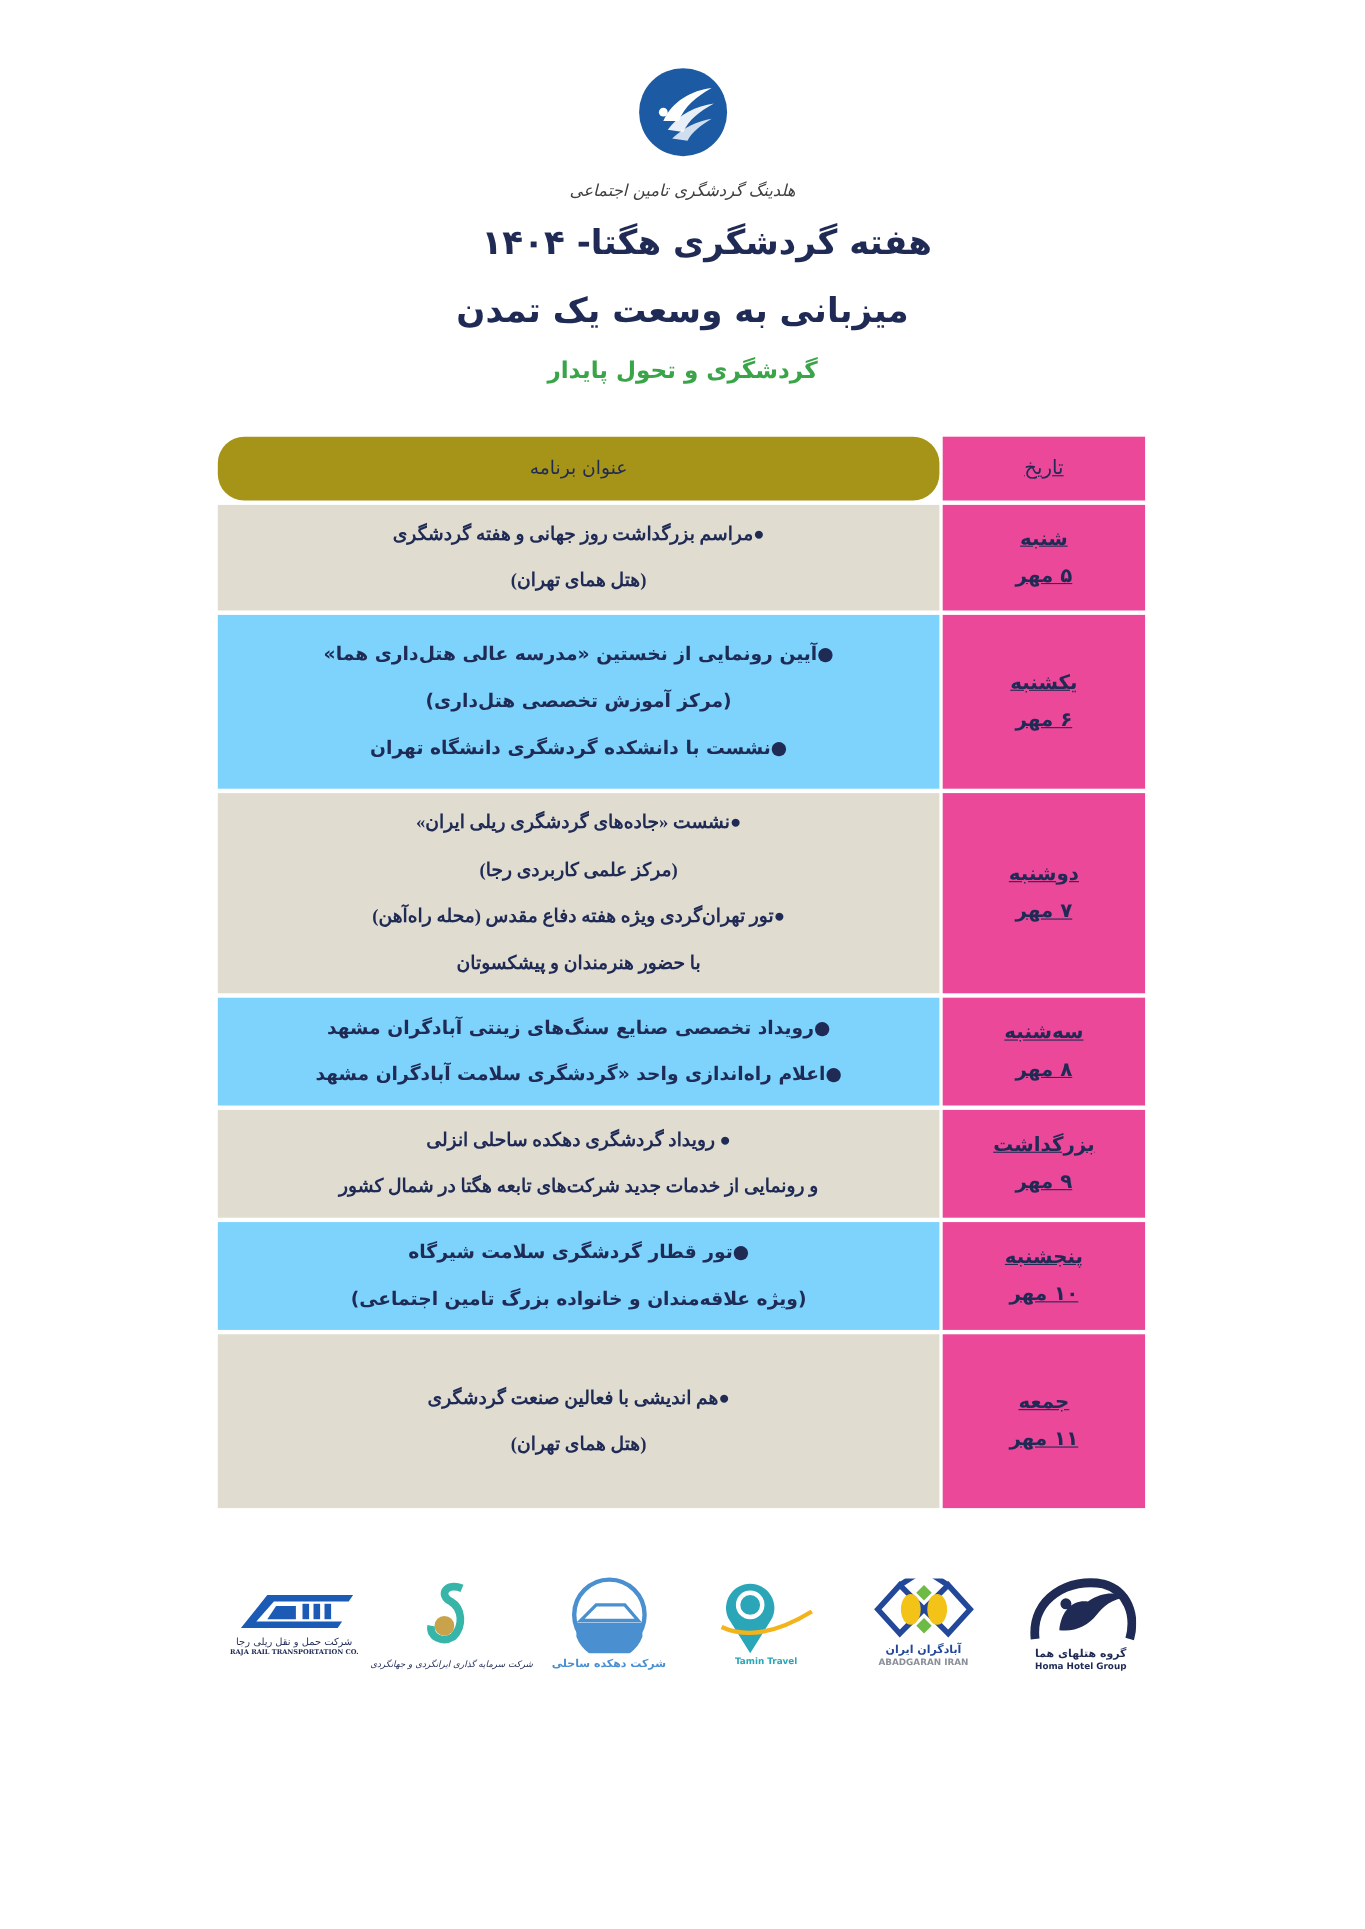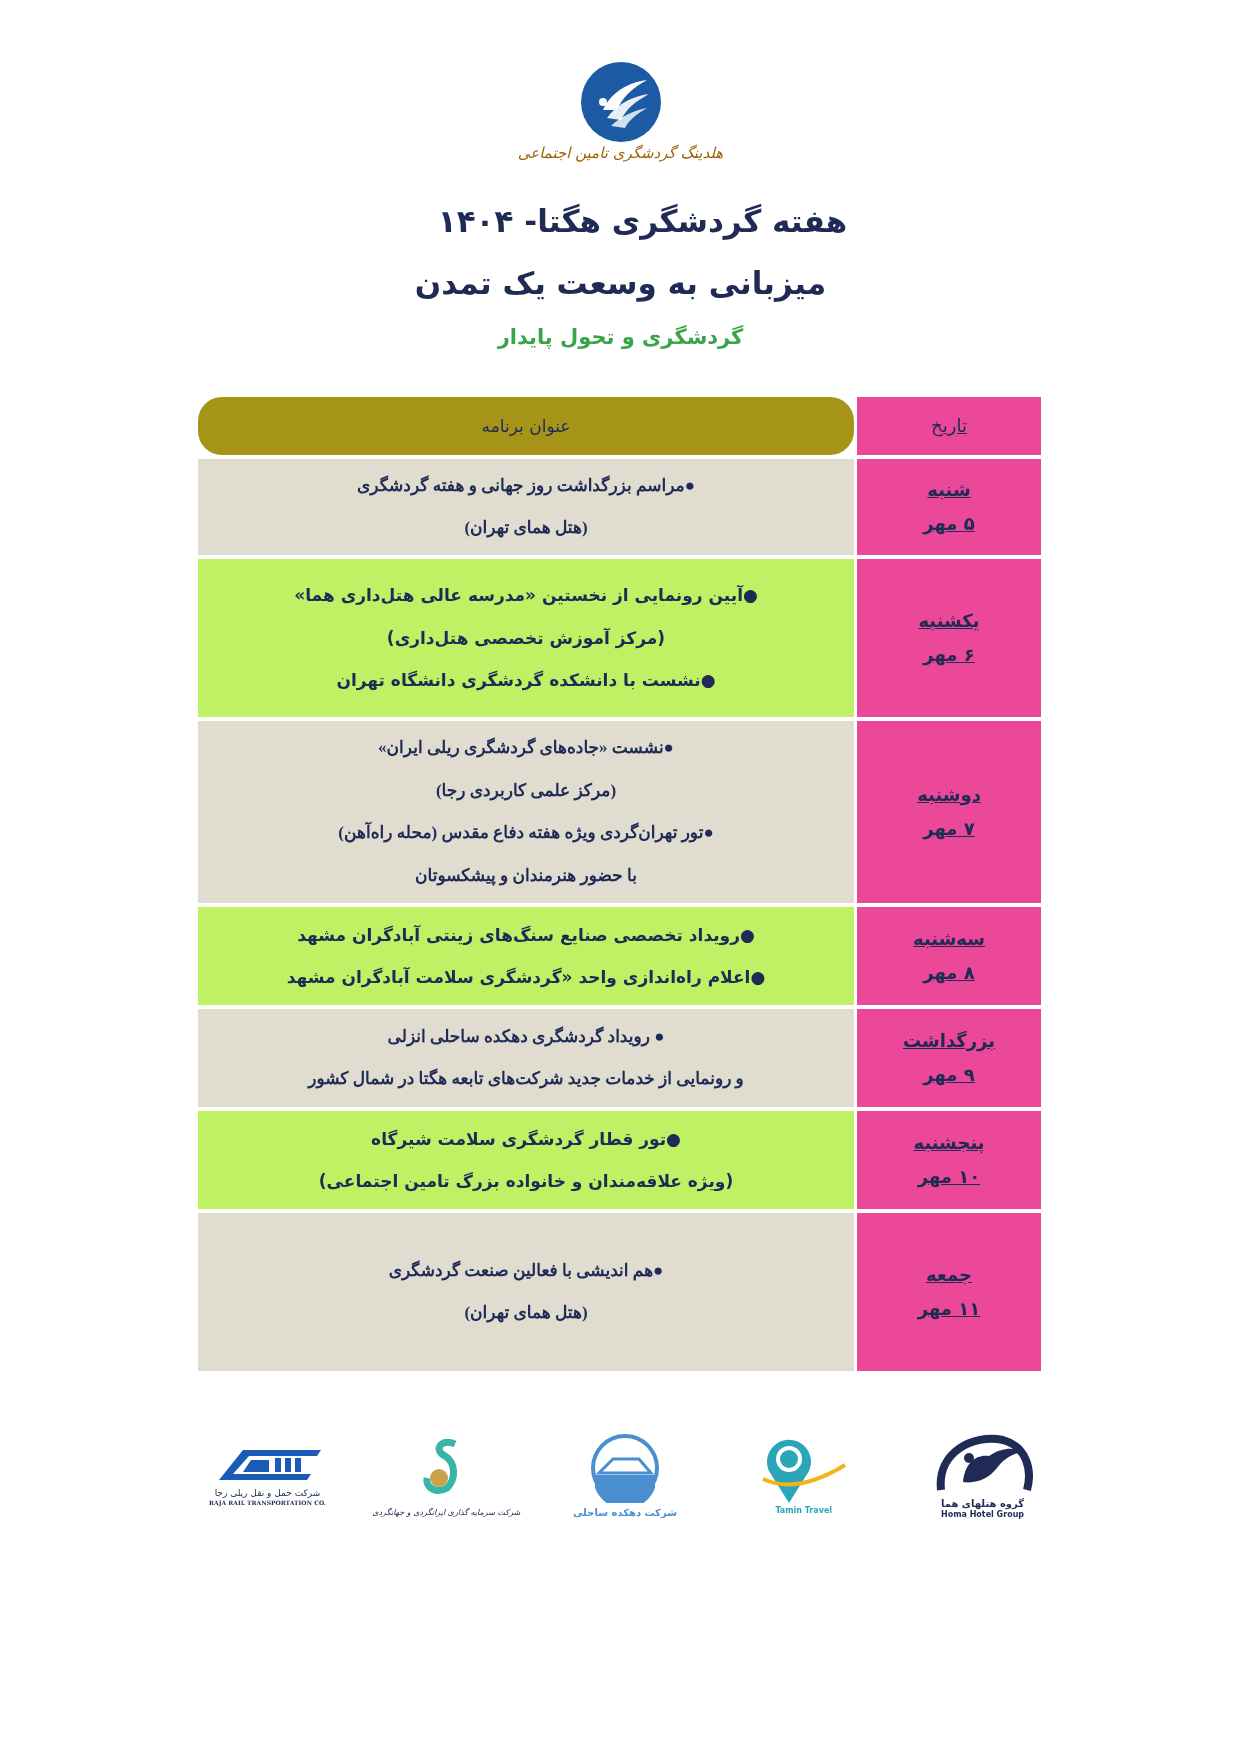--- a/index.html
+++ b/index.html
@@ -2,40 +2,40 @@
 <html><head>
 <meta charset="utf-8">
 <style>
   html, body { margin: 0; padding: 0; background: #ffffff; }
   body { width: 1241px; height: 1754px; position: relative; overflow: hidden;
          font-family: "DejaVu Sans", sans-serif; color: #1f2a55; }
   .logo-wrap { position: absolute; left: 0; right: 0; top: 62px; text-align: center; }
   .logo-circle { width: 80px; height: 80px; border-radius: 50%; background: #1c5aa3;
                  margin: 0 auto; position: relative; overflow: hidden; }
   .logo-circle svg { position: absolute; left: 0; top: 0; }
-  .logo-caption { margin-top: 2px; font-family: "DejaVu Serif", serif; font-size: 15px;
-                  color: #a16207; direction: rtl; font-style: italic; }
+  .logo-caption { margin-top: 22px; font-family: "DejaVu Serif", serif; font-size: 15px;
+                  color: #404040; direction: rtl; font-style: italic; }
   .title { position: absolute; left: 0; right: 0; text-align: center; direction: rtl;
            font-weight: bold; font-family: "DejaVu Sans", sans-serif; }
   .t1 { top: 203px; font-size: 31px; color: #1f2a55; padding-left: 44px; }
   .t2 { top: 265px; font-size: 31px; color: #1f2a55; }
   .t3 { top: 325px; font-size: 21px; color: #3aa548; }
 
   .schedule { position: absolute; left: 198px; top: 397px; width: 843px; direction: rtl; }
   .row { display: flex; flex-direction: row; margin-bottom: 4px; }
   .cell-date { width: 184px; background: #ec4899; display: flex; flex-direction: column;
                align-items: center; justify-content: center; font-weight: bold;
                font-size: 18px; color: #1f2a55; line-height: 1.9; text-decoration: underline; }
   .cell-title { flex: 1; margin-right: 3px; display: flex; flex-direction: column;
                 align-items: center; justify-content: center; font-weight: bold;
                 font-size: 17px; color: #1f2a55; line-height: 2.5; text-align: center; }
   .row.head .cell-title { background: #a69418; font-weight: normal; border-radius: 24px; }
   .row.head .cell-date { font-weight: normal; }
   .bg-dark { background: #e0ddd0; font-family: Liberation Serif, serif; }
-  .bg-light { background: #bef264; }
+  .bg-light { background: #7dd3fc; }
 
   .logos { position: absolute; left: 205px; top: 1420px; width: 840px; height: 110px;
            display: flex; flex-direction: row-reverse; justify-content: space-between; align-items: center; }
   .logo-item { width: 125px; display: flex; flex-direction: column; align-items: center; }
   .logo-item .cap { font-size: 10px; font-weight: bold; margin-top: 4px; direction: rtl; white-space: nowrap; }
   .logo-item .cap-en { font-size: 8px; font-weight: bold; margin-top: 1px; white-space: nowrap; }
 </style>
 </head>
 <body>
 
@@ -147,20 +147,33 @@
   <div class="logo-item">
     <svg width="100" height="62" viewBox="0 0 100 62">
       <path d="M8 58 C4 20 40 2 70 8 C92 14 100 36 94 58" fill="none" stroke="#1f2a55" stroke-width="8"></path>
       <path d="M30 50 C32 30 44 22 56 24 C70 14 84 16 90 20 C78 22 70 28 64 36 C56 46 44 52 30 50 Z" fill="#1f2a55"></path>
       <circle cx="36" cy="26" r="5" fill="#1f2a55"></circle>
     </svg>
     <div class="cap">گروه هتلهای هما</div>
     <div class="cap-en">Homa Hotel Group</div>
   </div>
 
+  <div class="logo-item">
+    <svg width="104" height="56" viewBox="0 0 104 56">
+      <path d="M10 28 L30 6 L52 28 L30 50 Z" fill="none" stroke="#23489a" stroke-width="5"></path>
+      <path d="M52 28 L74 6 L94 28 L74 50 Z" fill="none" stroke="#23489a" stroke-width="5"></path>
+      <path d="M30 6 L52 -8 L74 6" fill="none" stroke="#23489a" stroke-width="5"></path>
+      <ellipse cx="40" cy="28" rx="9" ry="14" fill="#f3c317"></ellipse>
+      <ellipse cx="64" cy="28" rx="9" ry="14" fill="#f3c317"></ellipse>
+      <rect x="47" y="8" width="10" height="10" transform="rotate(45 52 13)" fill="#6dbb45"></rect>
+      <rect x="47" y="38" width="10" height="10" transform="rotate(45 52 43)" fill="#6dbb45"></rect>
+    </svg>
+    <div class="cap" style="color:#23489a;">آبادگران ایران</div>
+    <div class="cap-en" style="color:#8a8f99;">ABADGARAN IRAN</div>
+  </div>
 
   <div class="logo-item">
     <svg width="90" height="70" viewBox="0 0 90 70">
       <path d="M30 68 L10 36 A22 22 0 1 1 50 36 Z" fill="#2aa6b8"></path>
       <circle cx="30" cy="24" r="13" fill="#ffffff"></circle>
       <circle cx="30" cy="24" r="9" fill="#2aa6b8"></circle>
       <path d="M4 44 C30 56 60 46 86 30" fill="none" stroke="#f2b31b" stroke-width="4"></path>
     </svg>
     <div class="cap-en" style="color:#2aa6b8;">Tamin Travel</div>
   </div>

